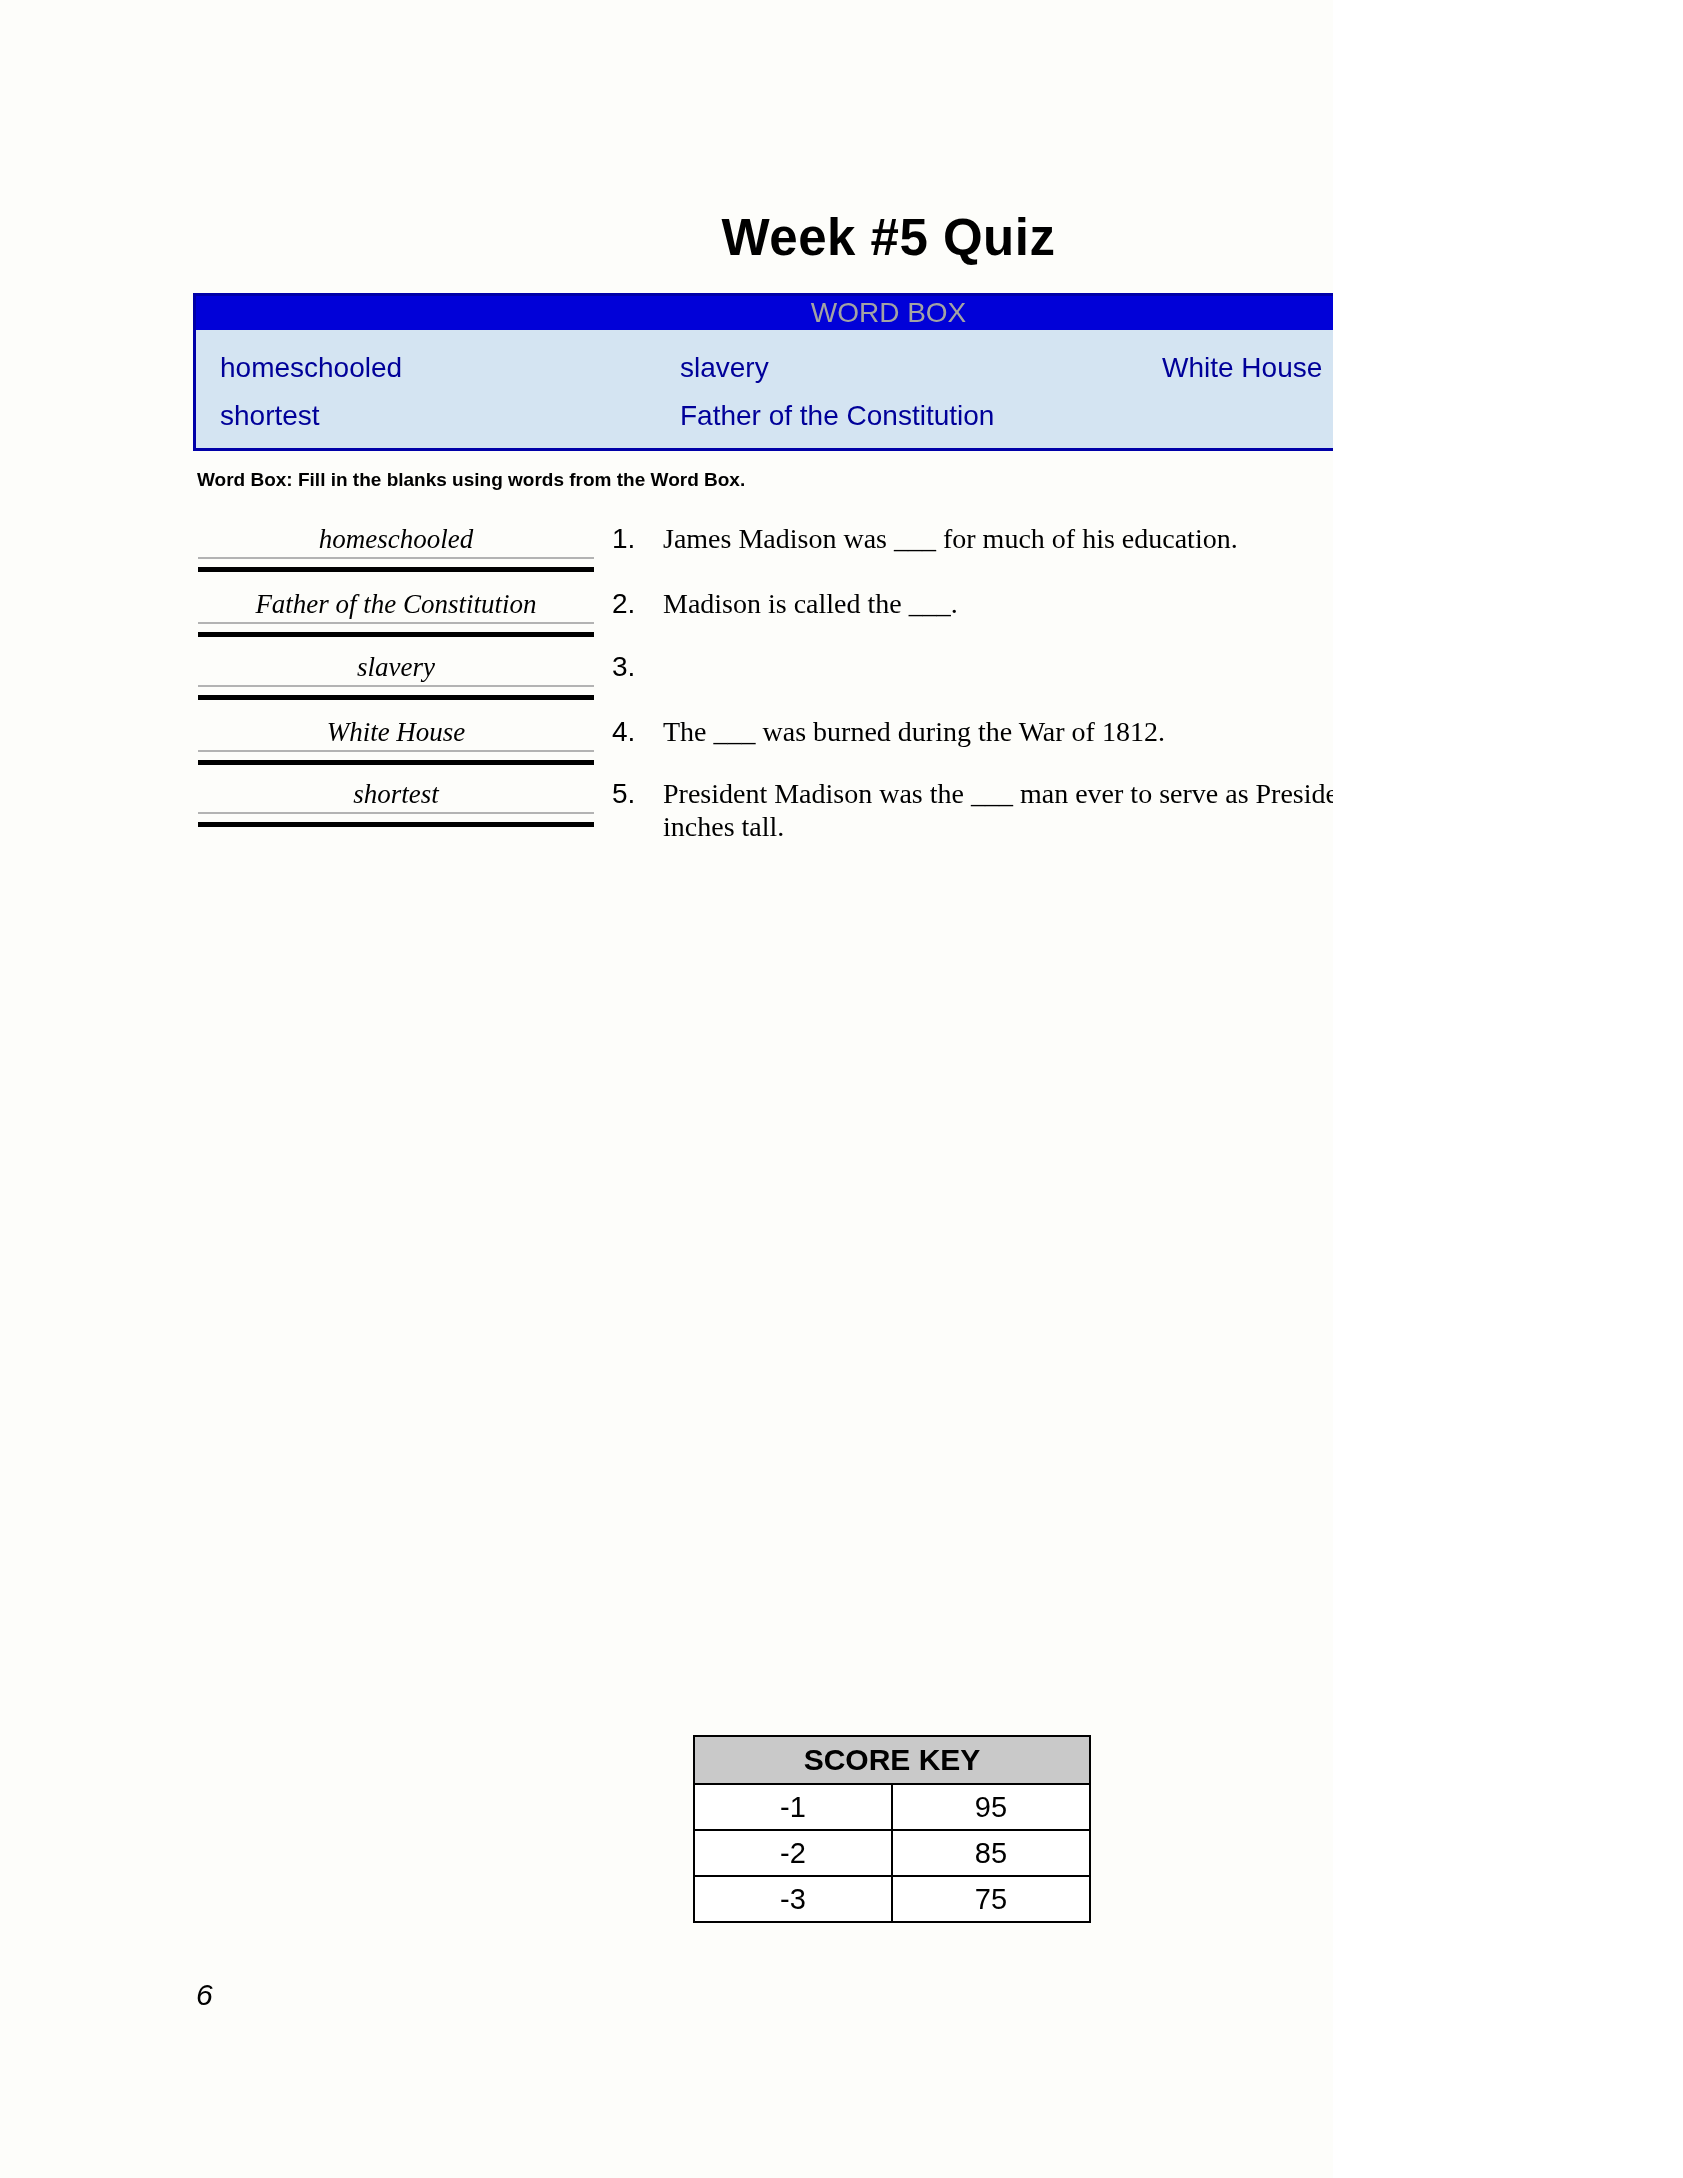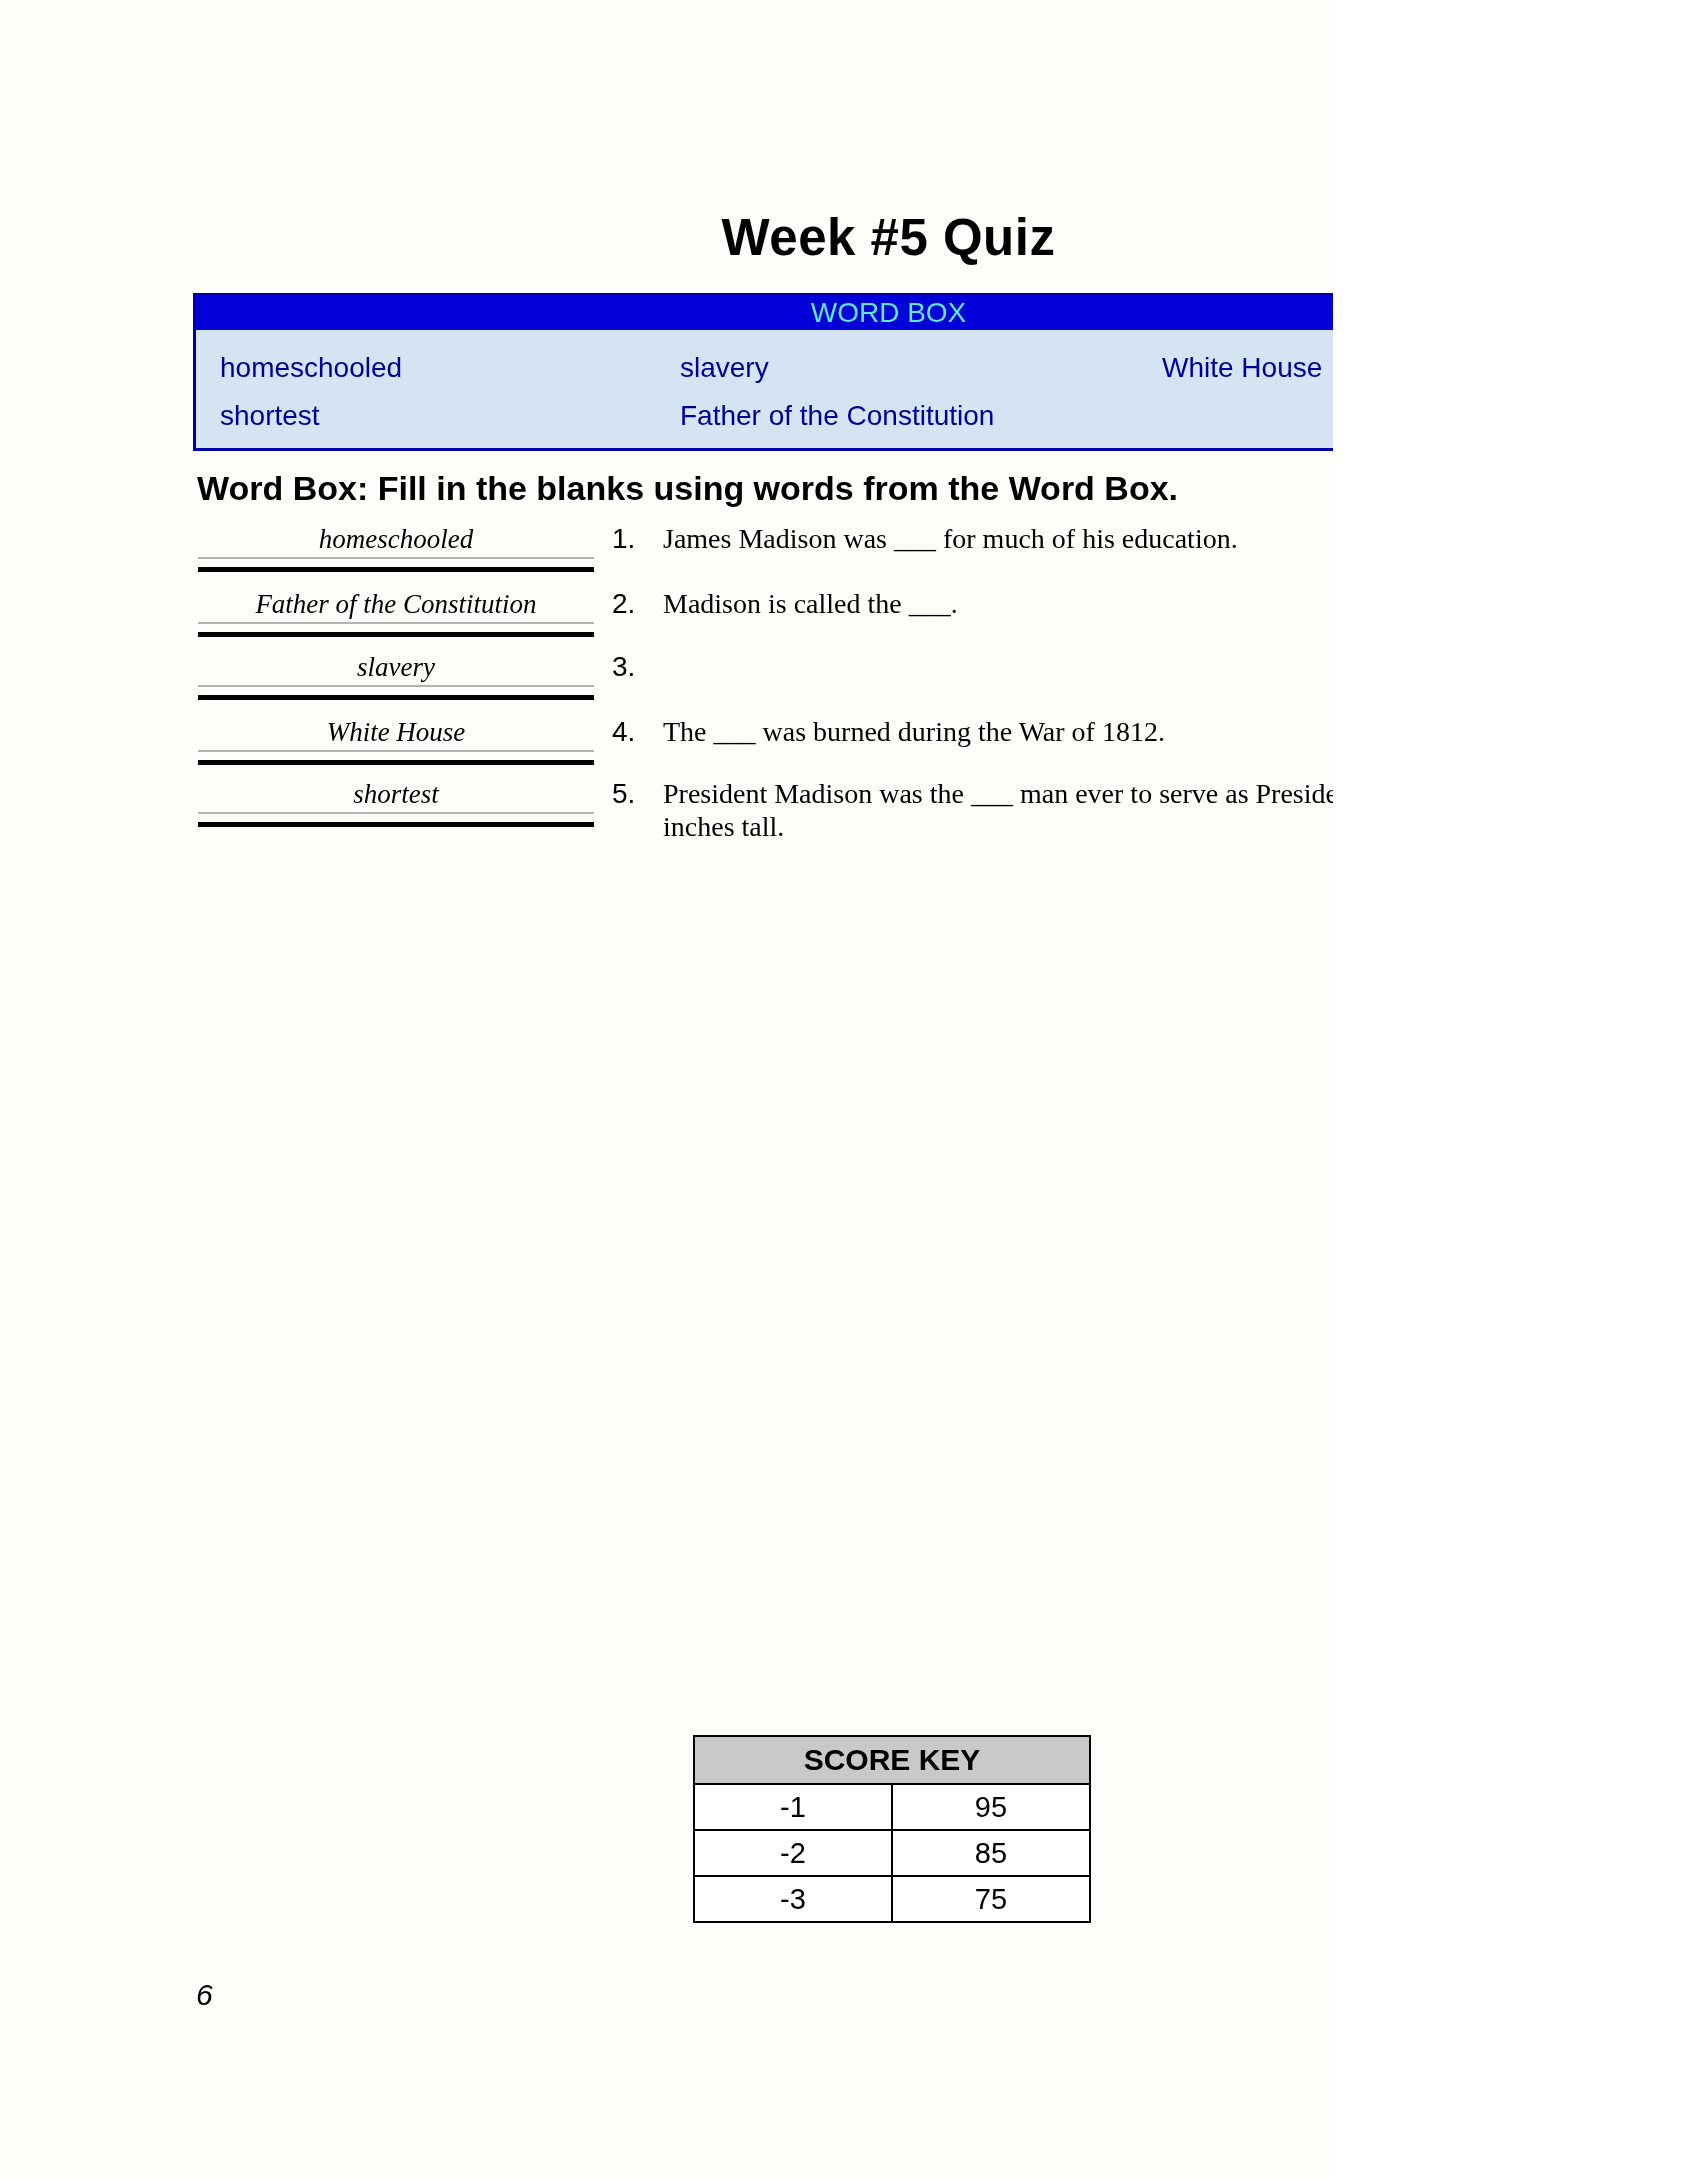--- a/index.html
+++ b/index.html
@@ -28,21 +28,21 @@
     position: absolute;
     left: 193px; top: 293px;
     width: 1391px; height: 158px;
     border: 3px solid #0000a8;
     display: flex;
     flex-direction: column;
   }
   .wb-header {
     height: 34px;
     background: #0101d8;
-    color: #5eead4;
+    color: #a3a3a3;
     font-size: 28px;
     display: flex;
     align-items: center;
     justify-content: center;
     line-height: 1;
   }
   .wb-body {
     position: relative;
     flex: 1;
     background: #d4e4f2;
@@ -52,21 +52,21 @@
   .wb-word { position: absolute; white-space: nowrap; }
   .wb-r0 { top: 22px; }
   .wb-r1 { top: 70px; }
   .wb-c0 { left: 24px; }
   .wb-c1 { left: 484px; }
   .wb-c2 { left: 966px; }
 
   .instruction {
     position: absolute;
     left: 197px; top: 469px;
-    font-size: 34px;
+    font-size: 19px;
     font-weight: bold;
     white-space: nowrap;
   }
 
   .qa-row {
     position: absolute;
     left: 198px;
     display: flex;
     align-items: baseline;
   }

